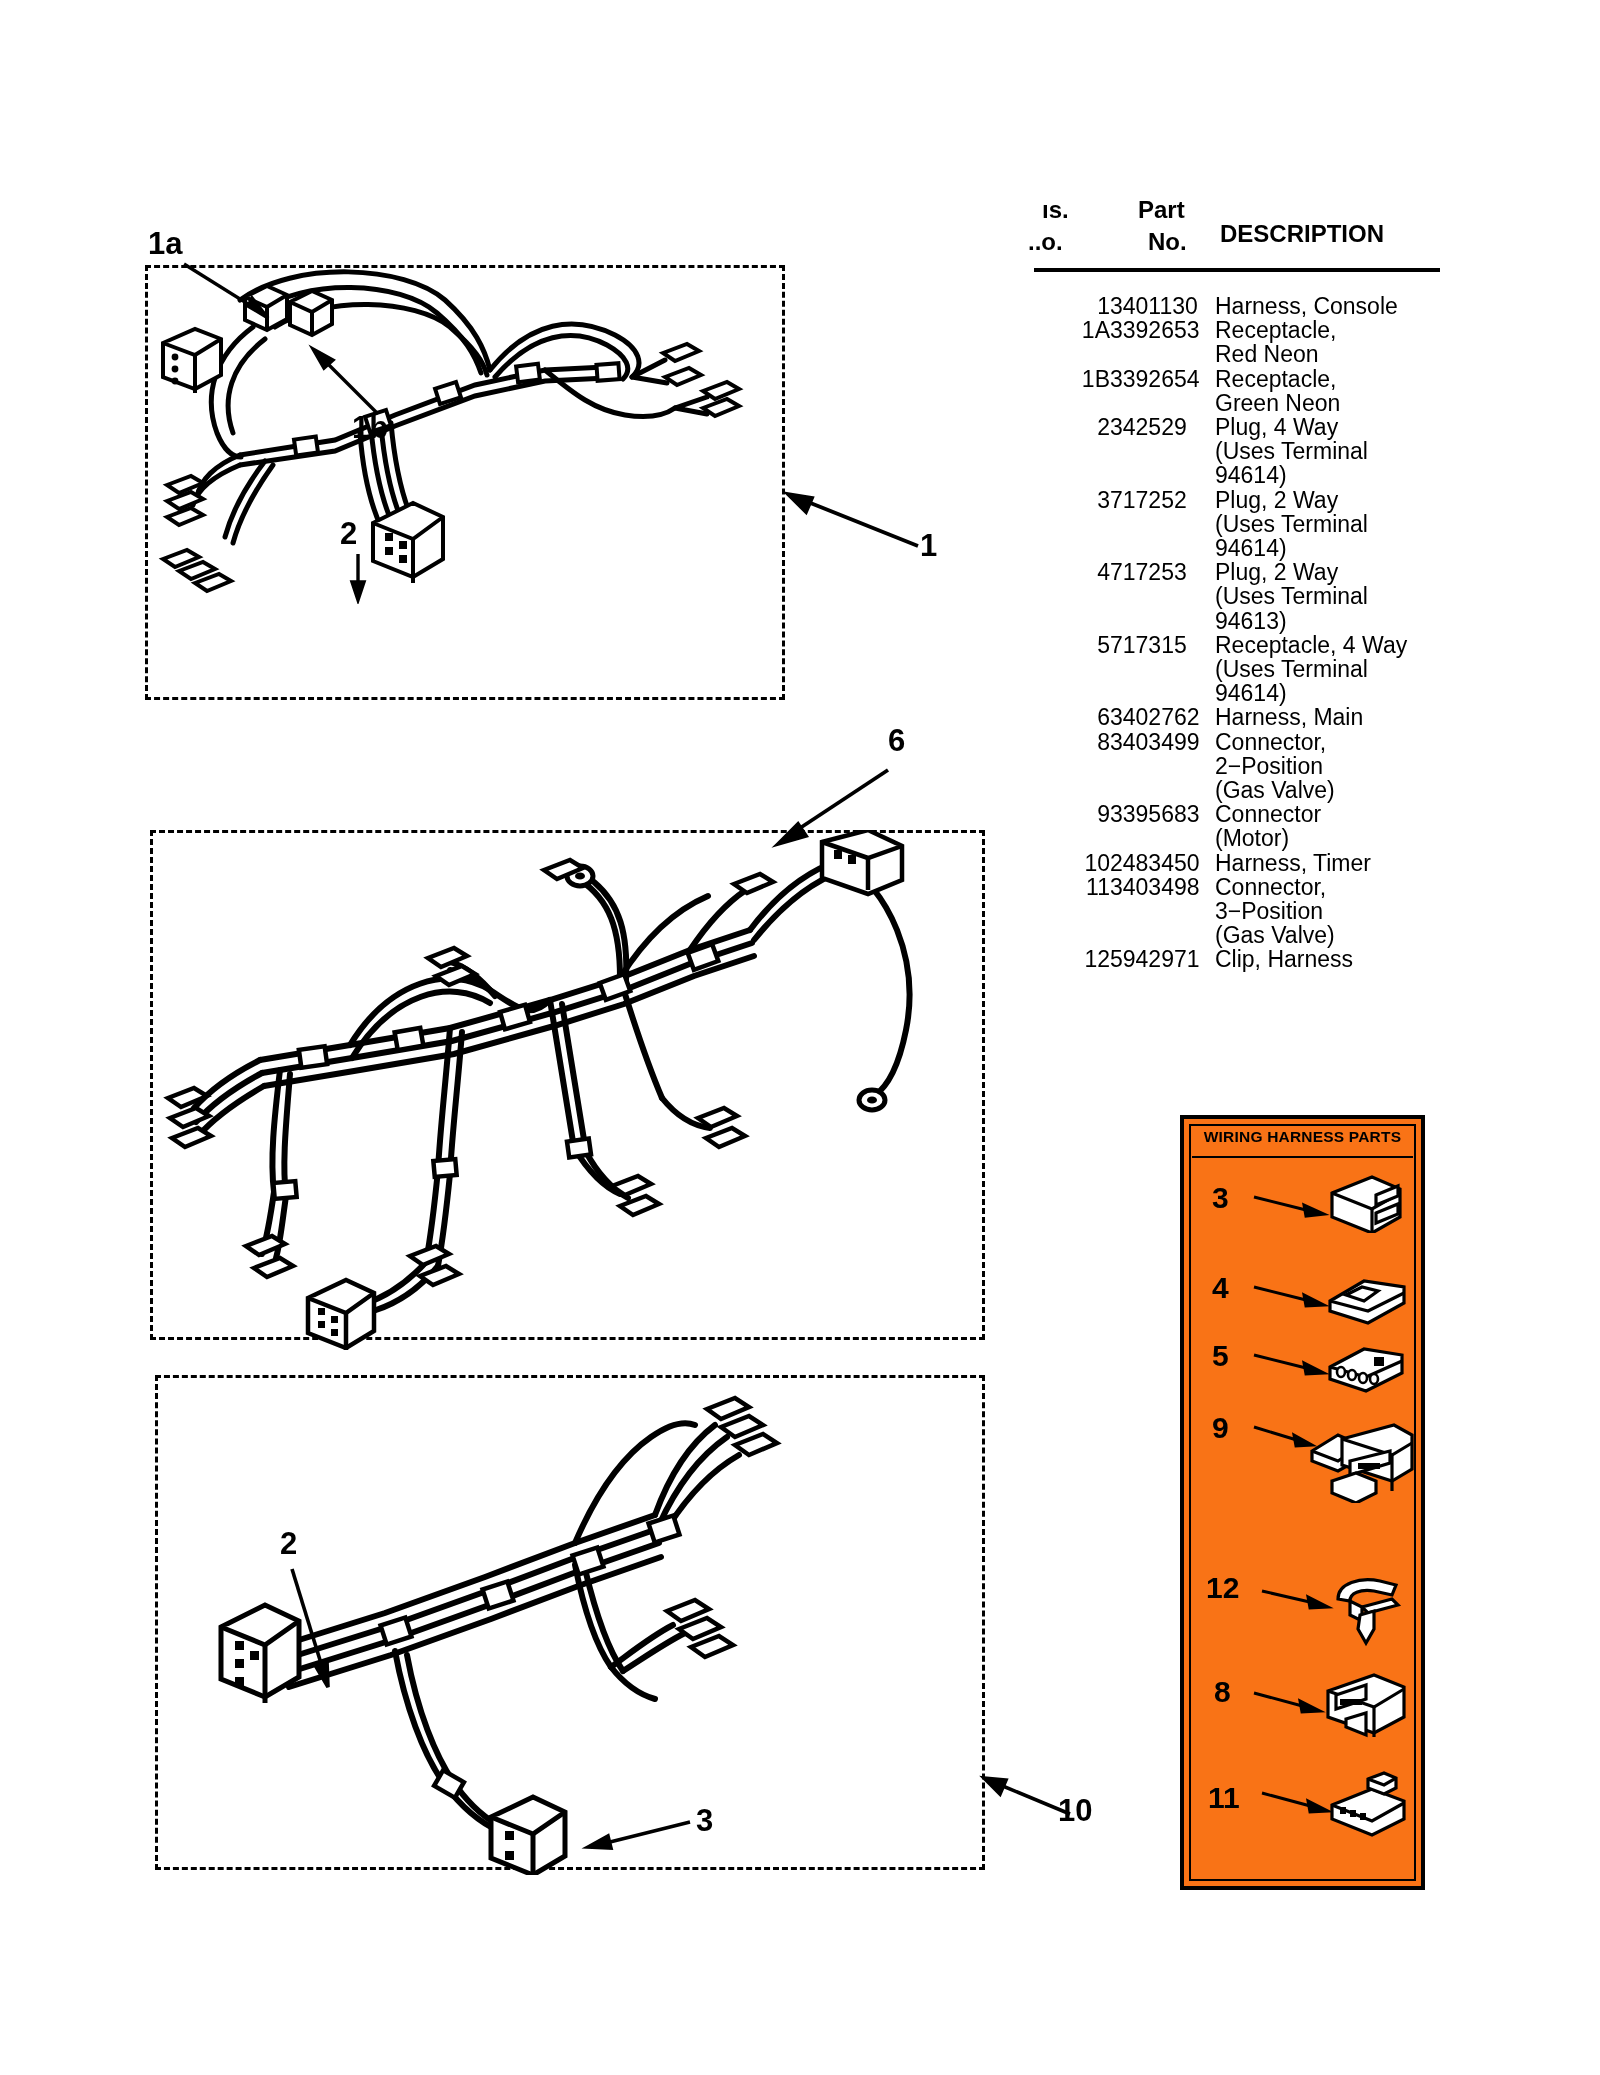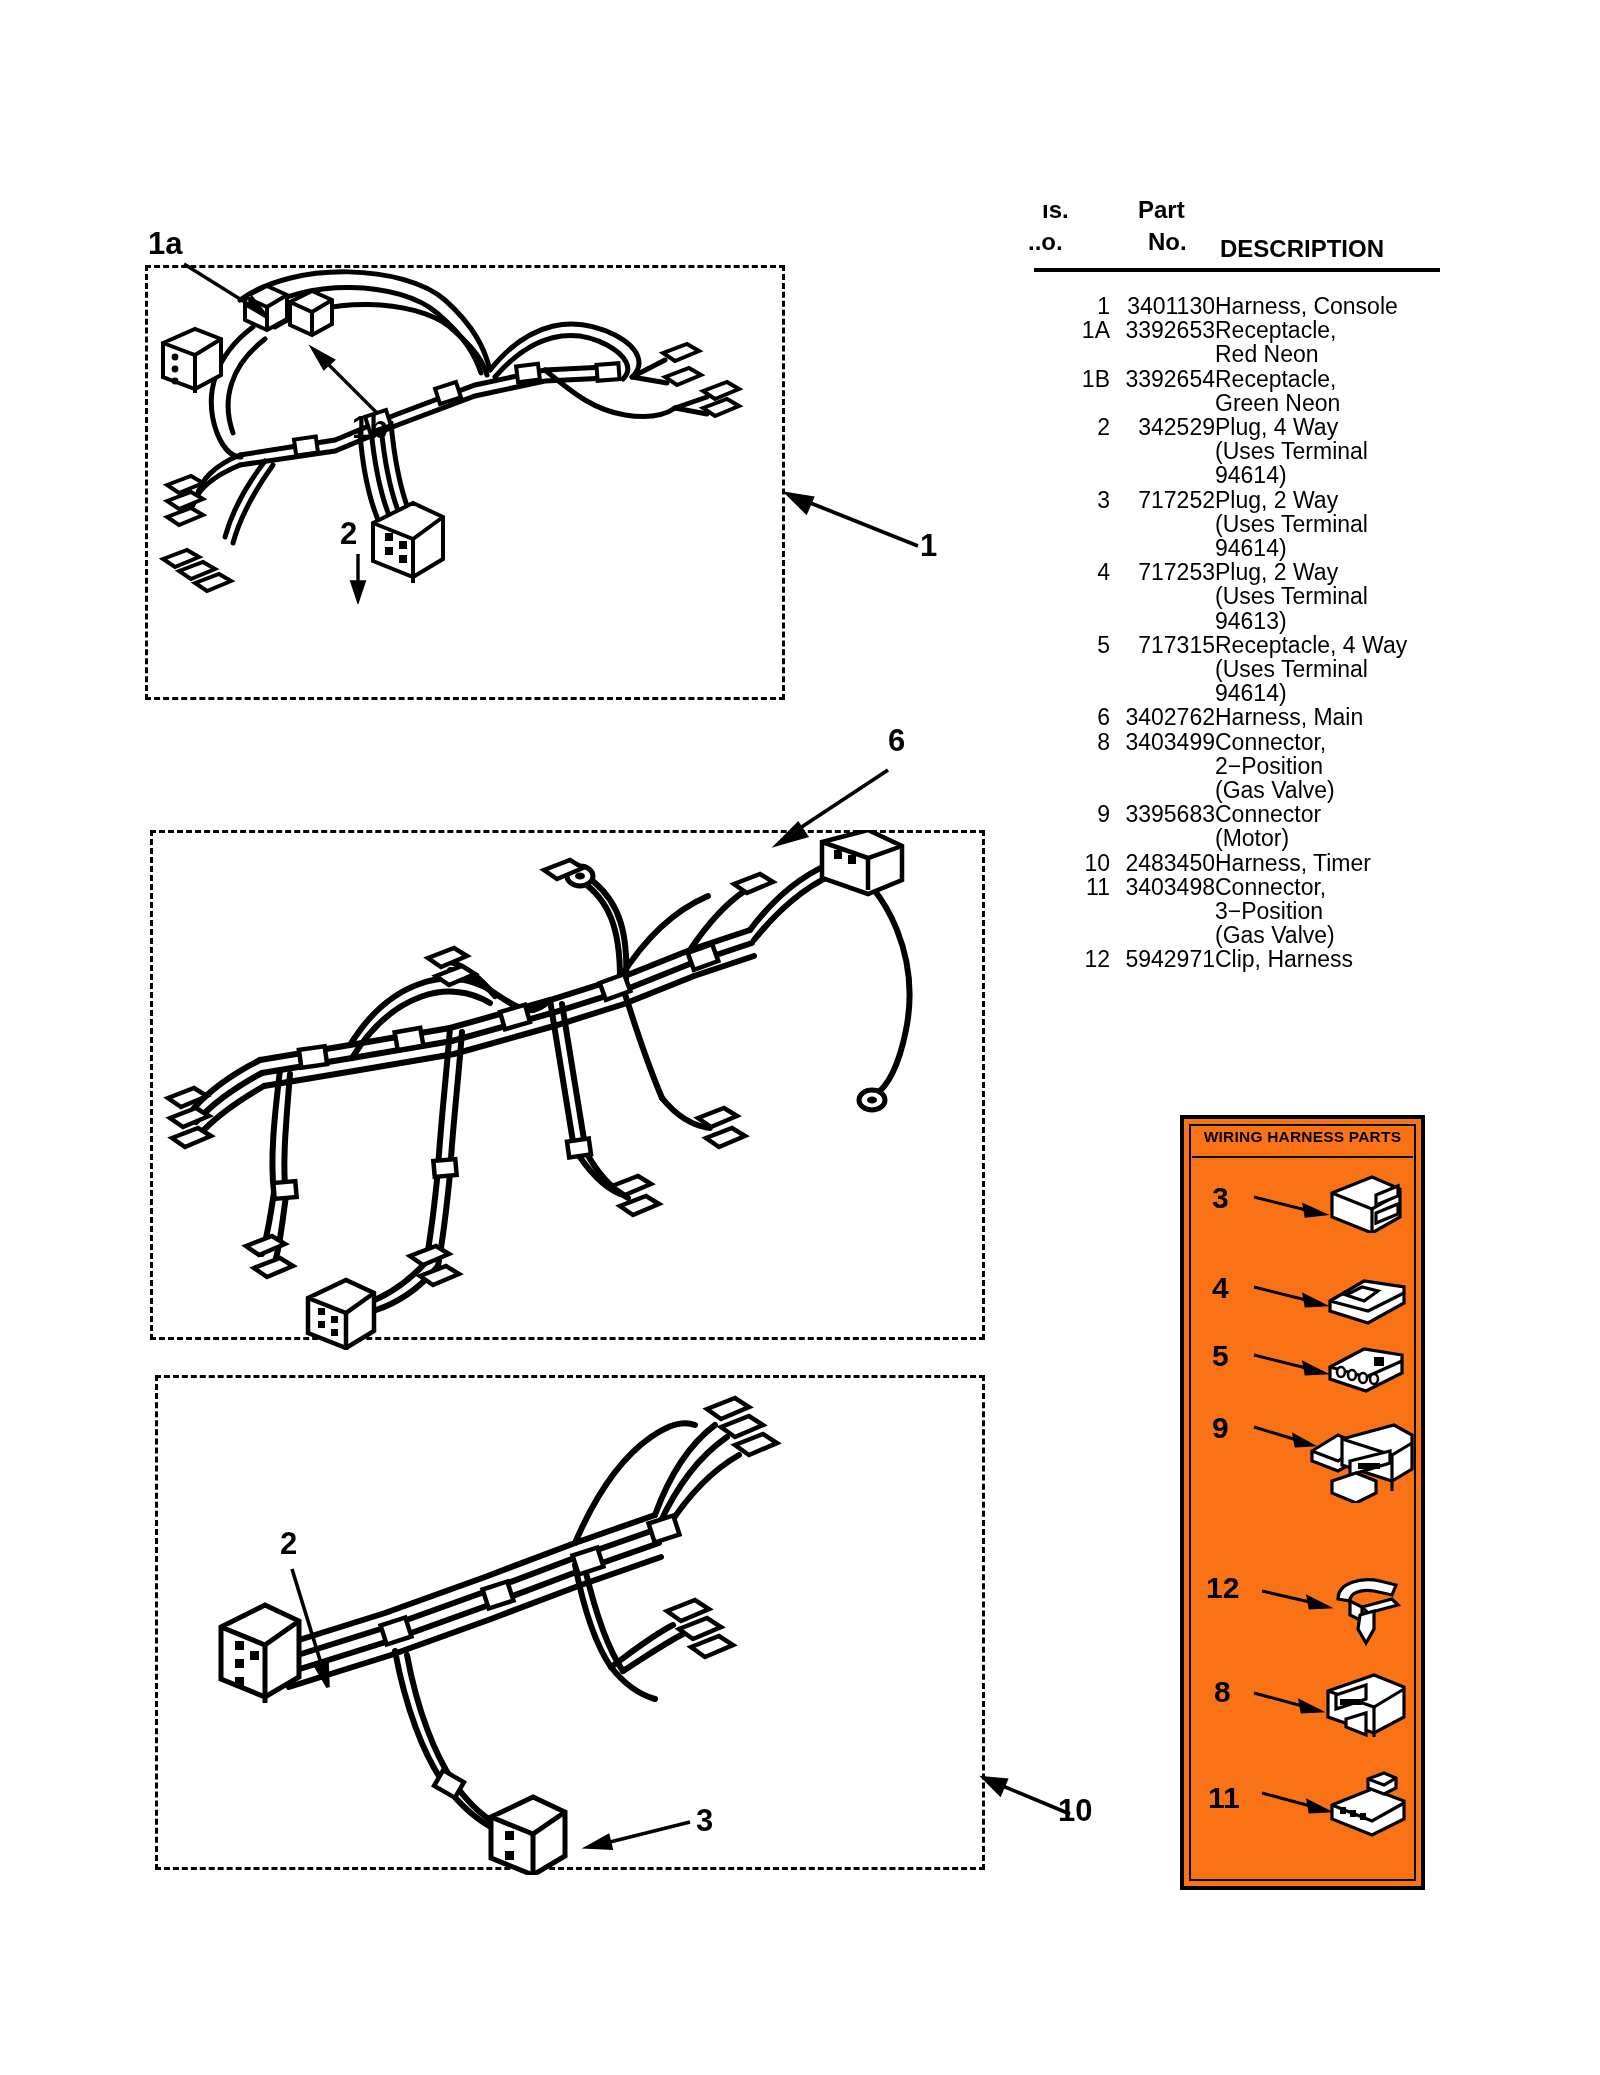--- a/index.html
+++ b/index.html
@@ -25,26 +25,26 @@
   .arrow{position:absolute;overflow:visible;}
 
   
   #parts-table{position:absolute;left:1020px;top:196px;width:420px;}
   #parts-table .thead{position:relative;height:80px;}
   #parts-table .th{position:absolute;font-size:24px;font-weight:bold;}
   #parts-table .th.illus1{left:22px;top:0;}
   #parts-table .th.illus2{left:8px;top:32px;}
   #parts-table .th.part1{left:118px;top:0;}
   #parts-table .th.part2{left:128px;top:32px;}
-  #parts-table .th.desc{left:200px;top:39px;}
+  #parts-table .th.desc{left:200px;top:24px;}
   #parts-table .rule{position:absolute;left:14px;top:72px;width:406px;height:4px;background:#000;}
   #parts-table .tbody{position:relative;margin-top:18px;}
   .prow{display:flex;align-items:flex-start;font-size:23px;line-height:24.2px;}
   .prow .c-illus{width:90px;text-align:right;padding-right:0;white-space:pre;}
-  .prow .c-part{width:105px;text-align:right;white-space:pre;}
+  .prow .c-part{width:105px;text-align:left;white-space:pre;}
   .prow .c-desc{flex:1;padding-left:0;}
   .prow .c-desc .line{display:block;white-space:pre;}
 
   
   #inset-box{position:absolute;left:1180px;top:1115px;width:245px;height:775px;
              border:4px solid #000;background:#f97316;box-sizing:border-box;}
   #inset-box .inner{position:absolute;left:5px;top:5px;right:5px;bottom:5px;
                     border:2px solid #000;box-sizing:border-box;}
   #inset-title{position:absolute;left:0;top:9px;width:100%;text-align:center;
                font-size:15.5px;font-weight:bold;letter-spacing:.2px;}

